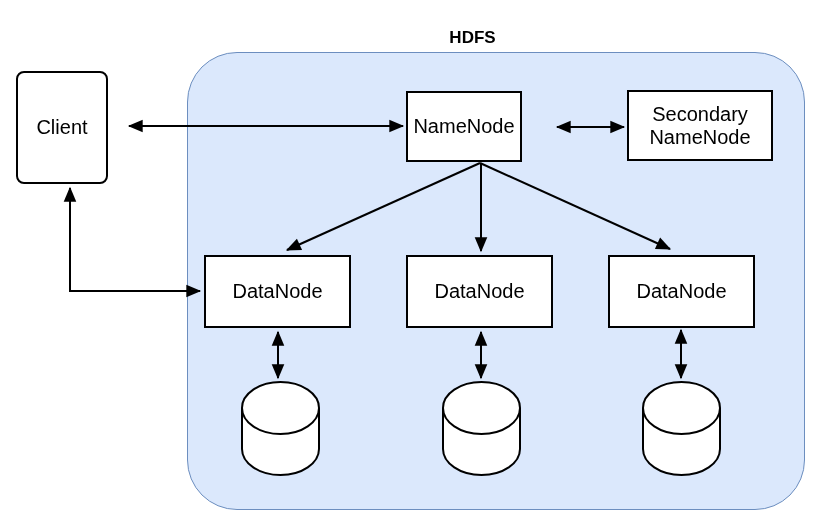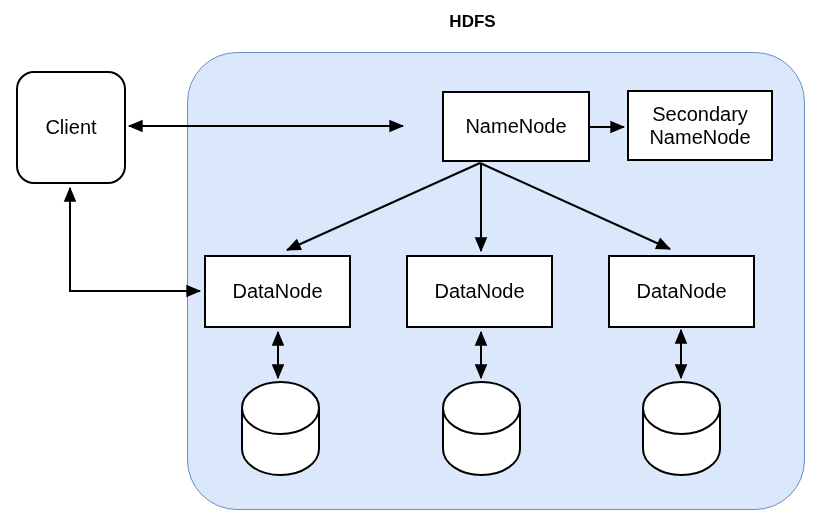--- a/index.html
+++ b/index.html
@@ -23,21 +23,21 @@
     height: 458px;
     box-sizing: border-box;
     background: #dbe8fc;
     border: 1.5px solid #6c8ebf;
     border-radius: 50px;
     z-index: 0;
   }
   .hdfs-title {
     position: absolute;
     left: 410px;
-    top: 12px;
+    top: 28px;
     width: 125px;
     text-align: center;
     font-size: 17px;
     font-weight: bold;
     color: #000000;
     z-index: 2;
   }
   .edges {
     position: absolute;
     left: 0;
@@ -53,24 +53,24 @@
     display: flex;
     align-items: center;
     justify-content: center;
     text-align: center;
     font-size: 20px;
     line-height: 1.15;
     color: #000000;
     z-index: 2;
   }
   .node-client {
-    left: 16px; top: 71px; width: 110px; height: 113px;
-    border-radius: 18px;
+    left: 16px; top: 71px; width: 92px; height: 113px;
+    border-radius: 8px;
   }
-  .node-namenode   { left: 406px; top: 91px; width: 148px; height: 71px; margin-left: 36px; }
+  .node-namenode   { left: 406px; top: 91px; width: 116px; height: 71px; }
   .node-secondary  { left: 627px; top: 90px; width: 146px; height: 71px; padding: 8px 6px; }
   .node-datanode-1 { left: 204px; top: 255px; width: 147px; height: 73px; }
   .node-datanode-2 { left: 406px; top: 255px; width: 147px; height: 73px; }
   .node-datanode-3 { left: 608px; top: 255px; width: 147px; height: 73px; }
 </style>
 </head>
 <body>
 
 <div class="canvas">
 

